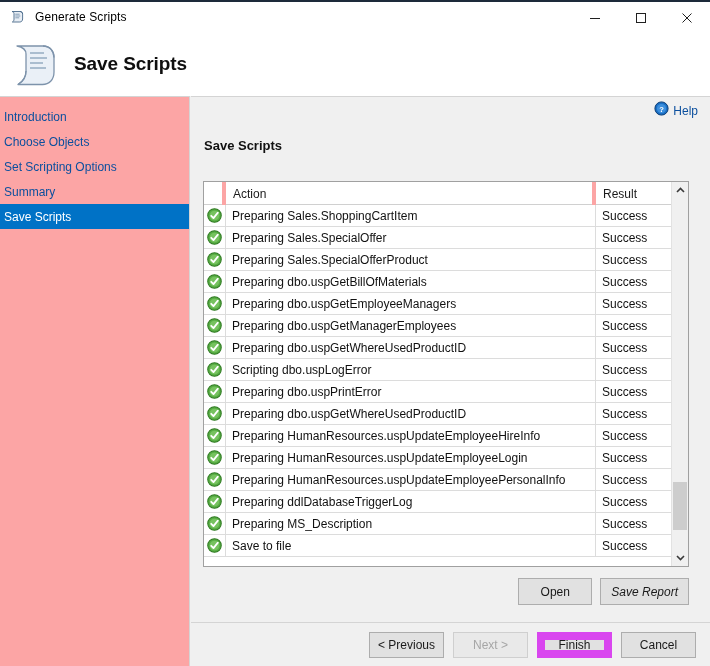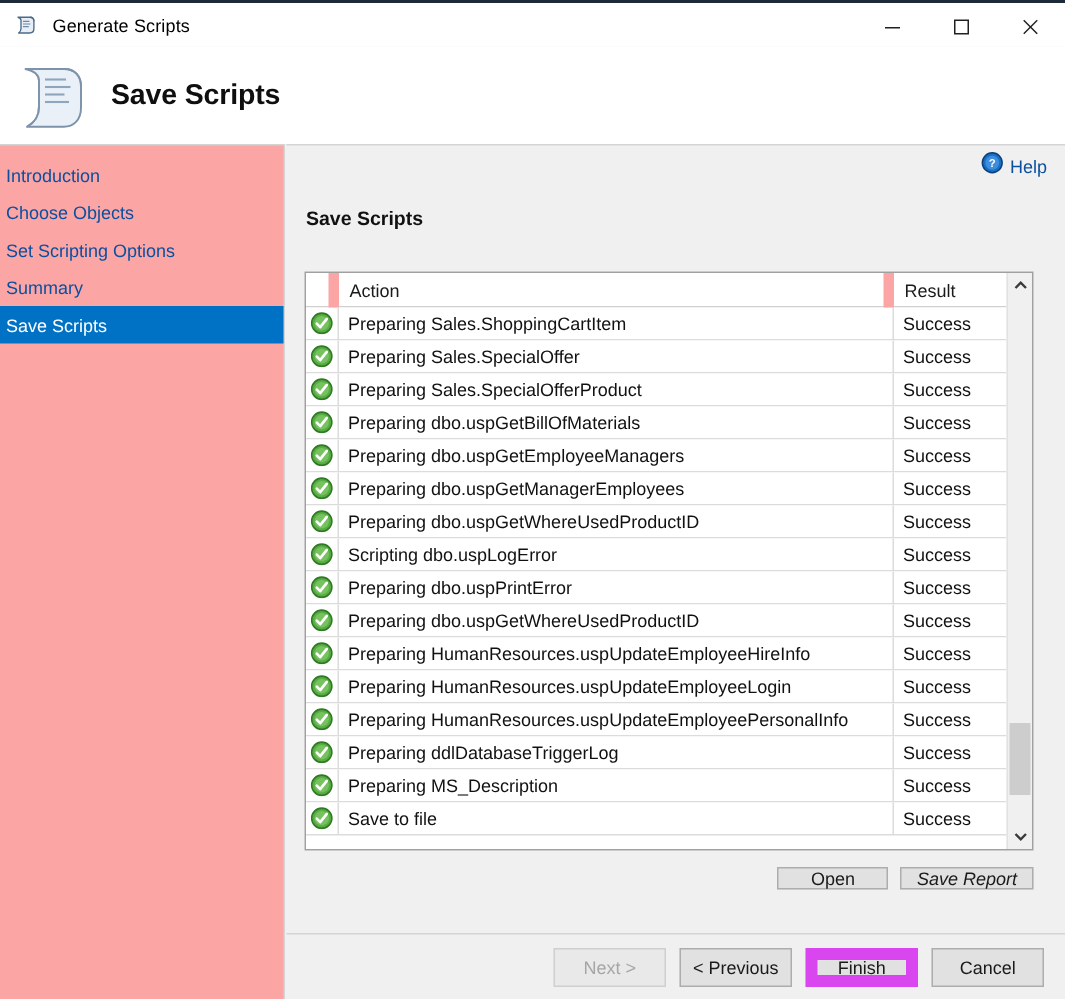--- a/index.html
+++ b/index.html
@@ -121,21 +121,21 @@
     overflow: hidden;
     position: relative;
   }
   .grid-header {
     display: flex;
     height: 23px;
     background: #ffffff;
     border-bottom: 1px solid #d0d0d0;
   }
   .hd {
-    border-right: 7px solid #fca5a5;
+    border-right: 4px solid #fca5a5;
     display: flex; align-items: center;
     font-size: 12px; color: #1a1a1a;
     padding-left: 7px;
     height: 23px;
   }
   .hd-icon { width: 22px; padding-left: 0; flex: 0 0 22px; }
   .hd-action { flex: 1 1 auto; }
   .hd-result { flex: 0 0 75px; border-right: none; }
 
   .grid-row {
@@ -187,21 +187,21 @@
 
   
   .grid-buttons {
     position: absolute;
     top: 481px; left: 0; width: 510px;
     display: flex; justify-content: flex-end;
     gap: 8px;
     padding-right: 12px;
   }
   .btn {
-    height: 15px;
+    height: 27px;
     min-width: 74px;
     border: 1px solid #adadad;
     background: #e1e1e1;
     font-size: 12px;
     color: #1a1a1a;
     display: flex; align-items: center; justify-content: center;
     font-family: "Liberation Sans", sans-serif;
     padding: 0 10px;
     white-space: nowrap;
   }
@@ -527,19 +527,19 @@
     </div>
 
     <div class="grid-buttons">
       <div class="btn">Open</div>
       <div class="btn wide">Save Report</div>
     </div>
 
   </div>
 
   <div class="footer">
+    <div class="fbtn">&lt; Previous</div>
     <div class="fbtn disabled">Next &gt;</div>
-    <div class="fbtn">&lt; Previous</div>
     <div class="fbtn default">Finish</div>
     <div class="fbtn">Cancel</div>
   </div>
 
 </div>
 
 </body></html>

